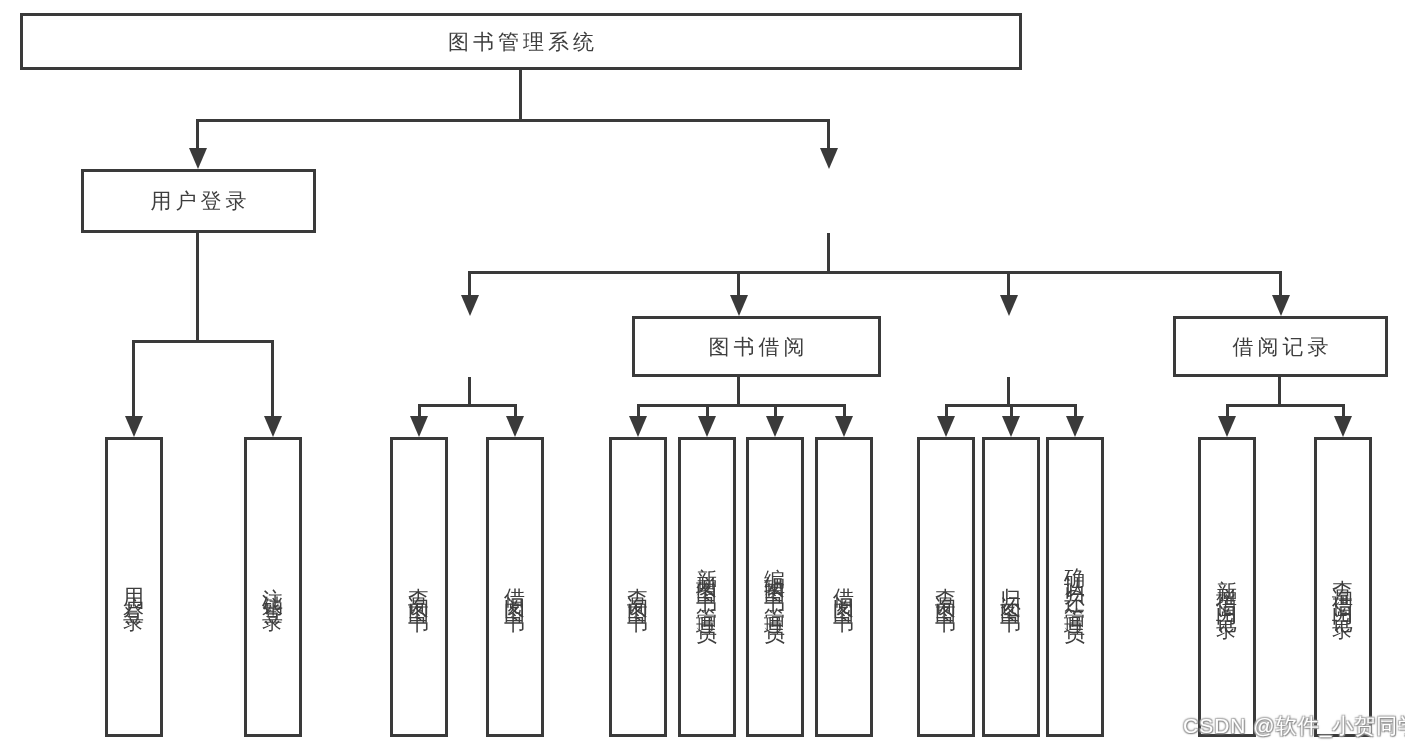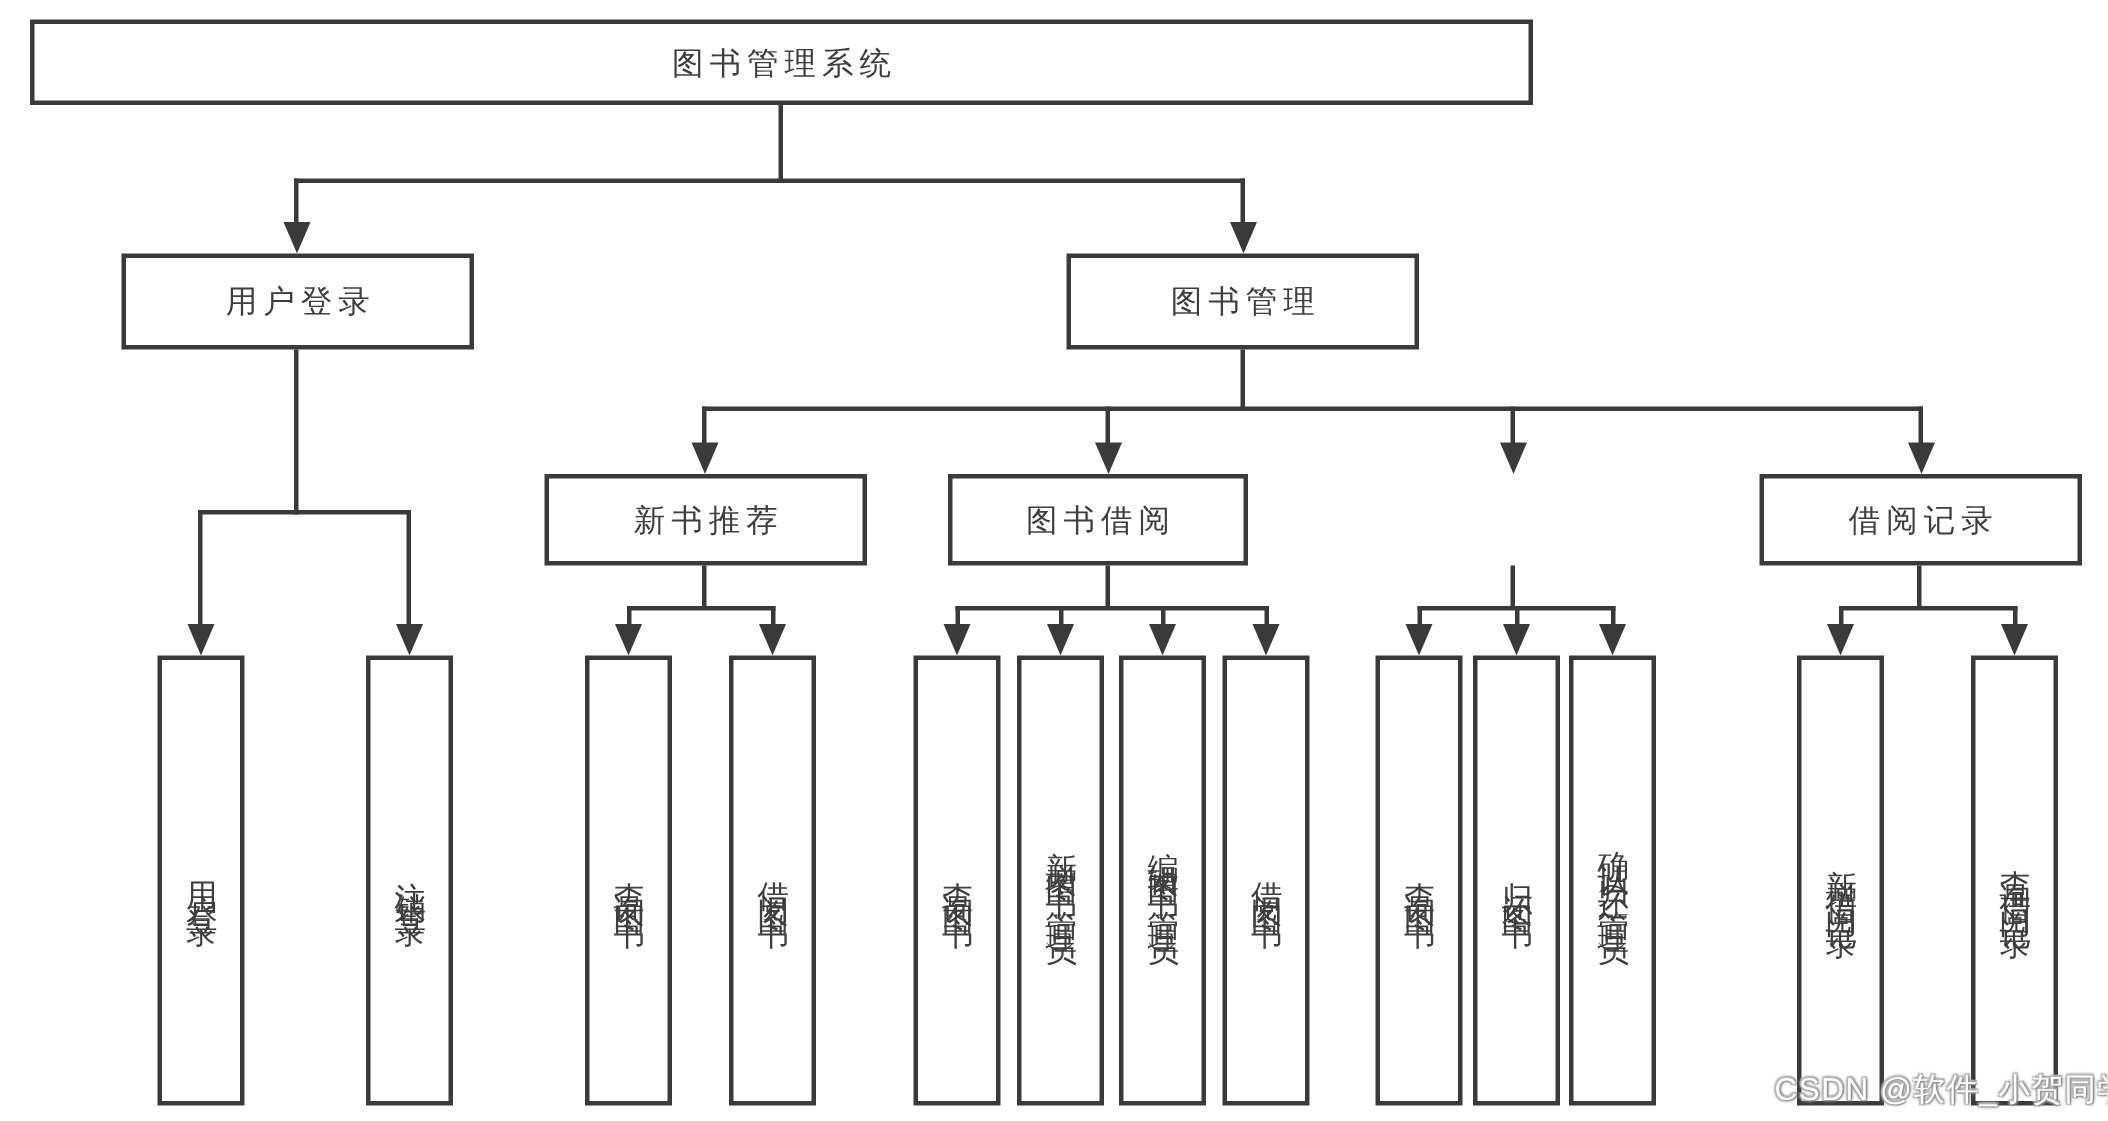--- a/index.html
+++ b/index.html
@@ -103,42 +103,40 @@
   <div class="node" style="left:20px; top:13px; width:1002px; height:57px;">图书管理系统</div>
 
   <div class="vline" style="left:519px; top:70px; height:50px;"></div>
   <div class="hline" style="left:196px; top:119px; width:634px;"></div>
   <div class="vline" style="left:196px; top:119px; height:31px;"></div>
   <div class="arrow" style="left:189px; top:148px;"></div>
   <div class="vline" style="left:827px; top:119px; height:31px;"></div>
   <div class="arrow" style="left:820px; top:148px;"></div>
 
   <div class="node" style="left:81px; top:169px; width:235px; height:64px;">用户登录</div>
-  <div class="node" style="left:711px; top:169px; width:235px; height:64px;">图书管理</div>
 
   <div class="vline" style="left:196px; top:233px; height:110px;"></div>
   <div class="hline" style="left:132px; top:340px; width:142px;"></div>
   <div class="vline" style="left:132px; top:340px; height:78px;"></div>
   <div class="arrow" style="left:125px; top:416px;"></div>
   <div class="vline" style="left:271px; top:340px; height:78px;"></div>
   <div class="arrow" style="left:264px; top:416px;"></div>
 
   <div class="vline" style="left:827px; top:233px; height:40px;"></div>
   <div class="hline" style="left:468px; top:271px; width:814px;"></div>
   <div class="vline" style="left:468px; top:271px; height:26px;"></div>
   <div class="arrow" style="left:461px; top:295px;"></div>
   <div class="vline" style="left:737px; top:271px; height:26px;"></div>
   <div class="arrow" style="left:730px; top:295px;"></div>
   <div class="vline" style="left:1007px; top:271px; height:26px;"></div>
   <div class="arrow" style="left:1000px; top:295px;"></div>
   <div class="vline" style="left:1279px; top:271px; height:26px;"></div>
   <div class="arrow" style="left:1272px; top:295px;"></div>
 
-  <div class="node" style="left:363px; top:316px; width:215px; height:61px;">新书推荐</div>
-  <div class="node" style="left:632px; top:316px; width:200px; height:61px;">图书借阅</div>
+  <div class="node" style="left:632px; top:316px; width:249px; height:61px;">图书借阅</div>
   <div class="node" style="left:1173px; top:316px; width:215px; height:61px;">借阅记录</div>
 
   <div class="vline" style="left:468px; top:377px; height:29px;"></div>
   <div class="vline" style="left:737px; top:377px; height:29px;"></div>
   <div class="vline" style="left:1007px; top:377px; height:29px;"></div>
   <div class="vline" style="left:1278px; top:377px; height:29px;"></div>
 
   <div class="hline" style="left:418px; top:404px; width:99px;"></div>
   <div class="hline" style="left:637px; top:404px; width:209px;"></div>
   <div class="hline" style="left:945px; top:404px; width:132px;"></div>

